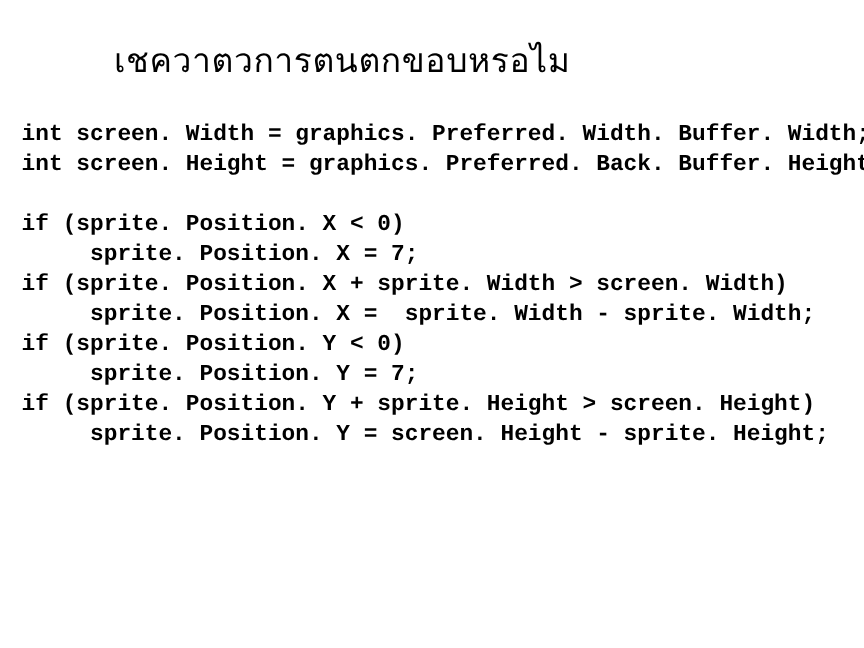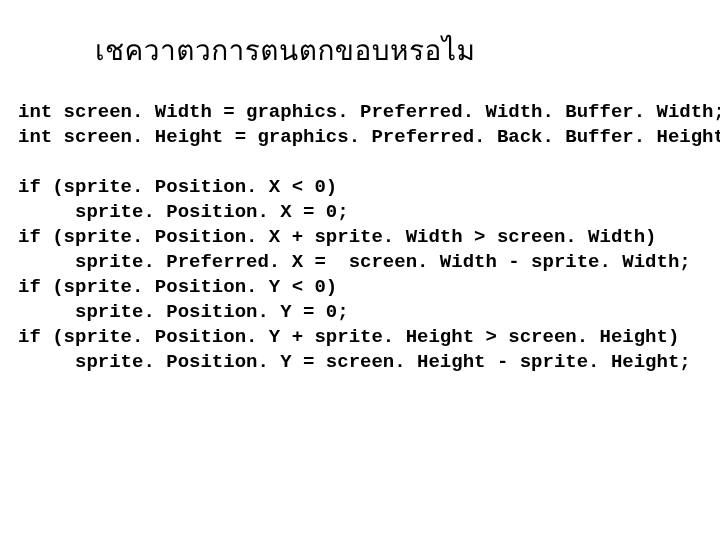--- a/index.html
+++ b/index.html
@@ -40,20 +40,20 @@
 </style>
 </head>
 <body>
 
 <div class="slide">
   <div class="title">เชควาตวการตนตกขอบหรอไม</div>
   <div class="codeblock"><span>int screen. Width = graphics. Preferred. Width. Buffer. Width;</span>
 <span>int screen. Height = graphics. Preferred. Back. Buffer. Height;</span>
 <span></span>
 <span>if (sprite. Position. X &lt; 0)</span>
-<span>     sprite. Position. X = 0;</span>
+<span>     sprite. Position. X = 7;</span>
 <span>if (sprite. Position. X + sprite. Width &gt; screen. Width)</span>
-<span>     sprite. Preferred. X =  screen. Width - sprite. Width;</span>
+<span>     sprite. Position. X =  sprite. Width - sprite. Width;</span>
 <span>if (sprite. Position. Y &lt; 0)</span>
-<span>     sprite. Position. Y = 0;</span>
+<span>     sprite. Position. Y = 7;</span>
 <span>if (sprite. Position. Y + sprite. Height &gt; screen. Height)</span>
 <span>     sprite. Position. Y = screen. Height - sprite. Height;</span></div>
 </div>
 
 </body></html>

